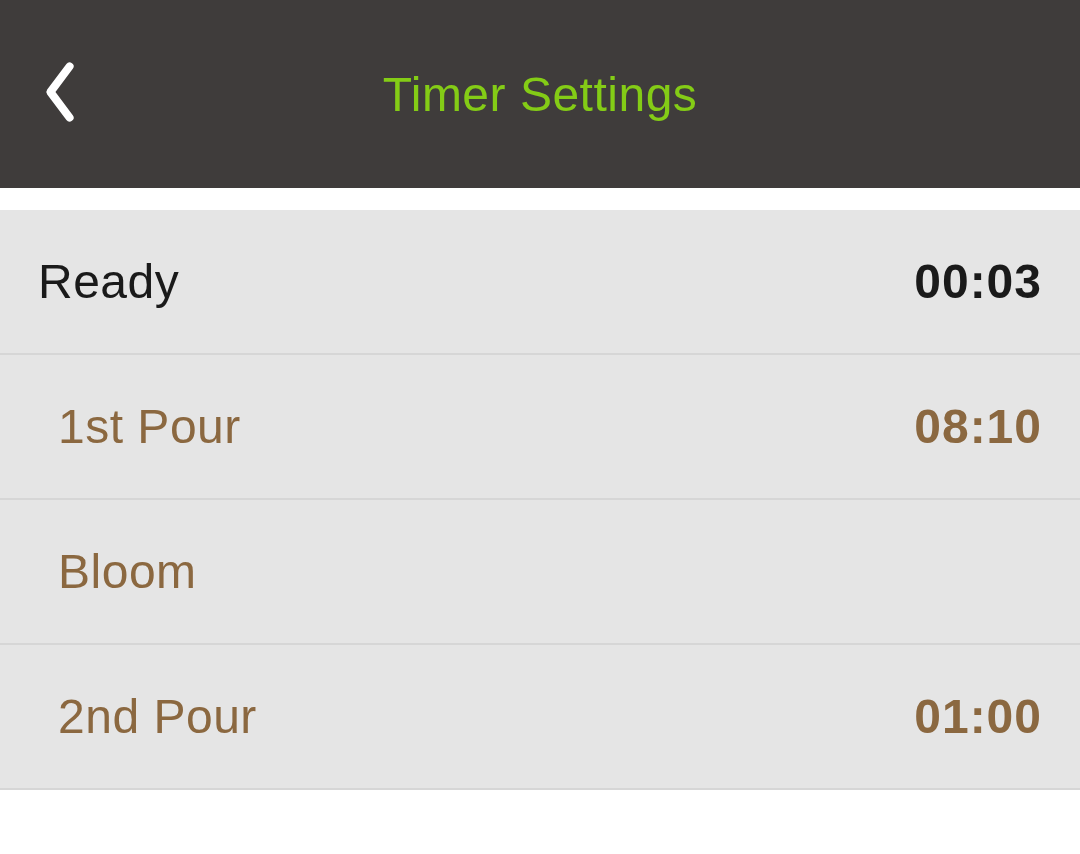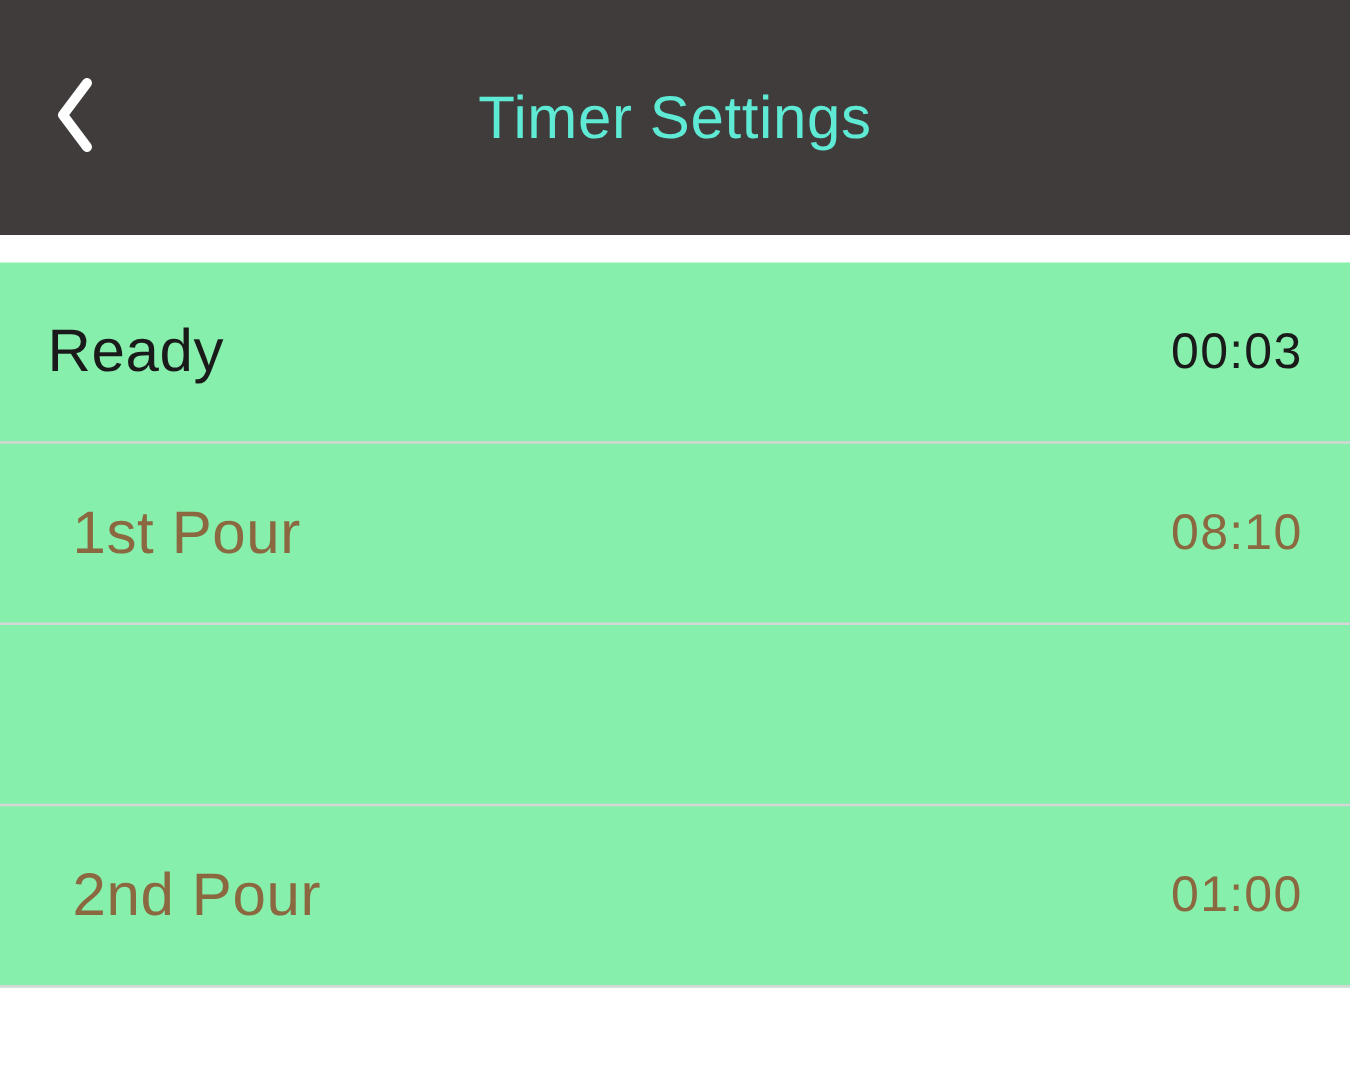--- a/index.html
+++ b/index.html
@@ -31,55 +31,55 @@
       padding: 10px;
     }
     .back-button svg {
       width: 40px;
       height: 64px;
     }
     .header-title {
       position: absolute;
       left: 50%;
       transform: translateX(-50%);
-      color: #5eead4;
+      color: #84cc16;
       font-size: 48px;
       font-weight: 400;
       letter-spacing: 0.5px;
     }
     .edit-button {
       color: #ffffff;
       font-size: 48px;
       font-weight: 400;
       cursor: pointer;
       padding: 10px;
     }
     .list {
-      background: #86efac;
+      background: #e5e5e5;
     }
     .list-row {
       display: flex;
       align-items: center;
       justify-content: space-between;
       height: 145px;
       padding: 0 38px;
       border-bottom: 2px solid #d6d6d6;
       cursor: pointer;
     }
     .list-row:first-child {
       margin-top: 22px;
     }
     .row-label {
       font-size: 48px;
       font-weight: 400;
       letter-spacing: 0.5px;
     }
     .row-time {
-      font-size: 40px;
-      font-weight: 400;
+      font-size: 48px;
+      font-weight: 700;
       letter-spacing: 1px;
     }
     .row-active .row-label,
     .row-active .row-time {
       color: #1a1a1a;
     }
     .row-inactive .row-label,
     .row-inactive .row-time {
       color: #8b6840;
       margin-left: 20px;
@@ -102,18 +102,19 @@
 <div class="list">
   <div class="list-row row-active">
     <span class="row-label">Ready</span>
     <span class="row-time">00:03</span>
   </div>
   <div class="list-row row-inactive">
     <span class="row-label">1st Pour</span>
     <span class="row-time">08:10</span>
   </div>
   <div class="list-row row-inactive">
+    <span class="row-label">Bloom</span>
   </div>
   <div class="list-row row-inactive">
     <span class="row-label">2nd Pour</span>
     <span class="row-time">01:00</span>
   </div>
 </div>
 
 </body></html>

